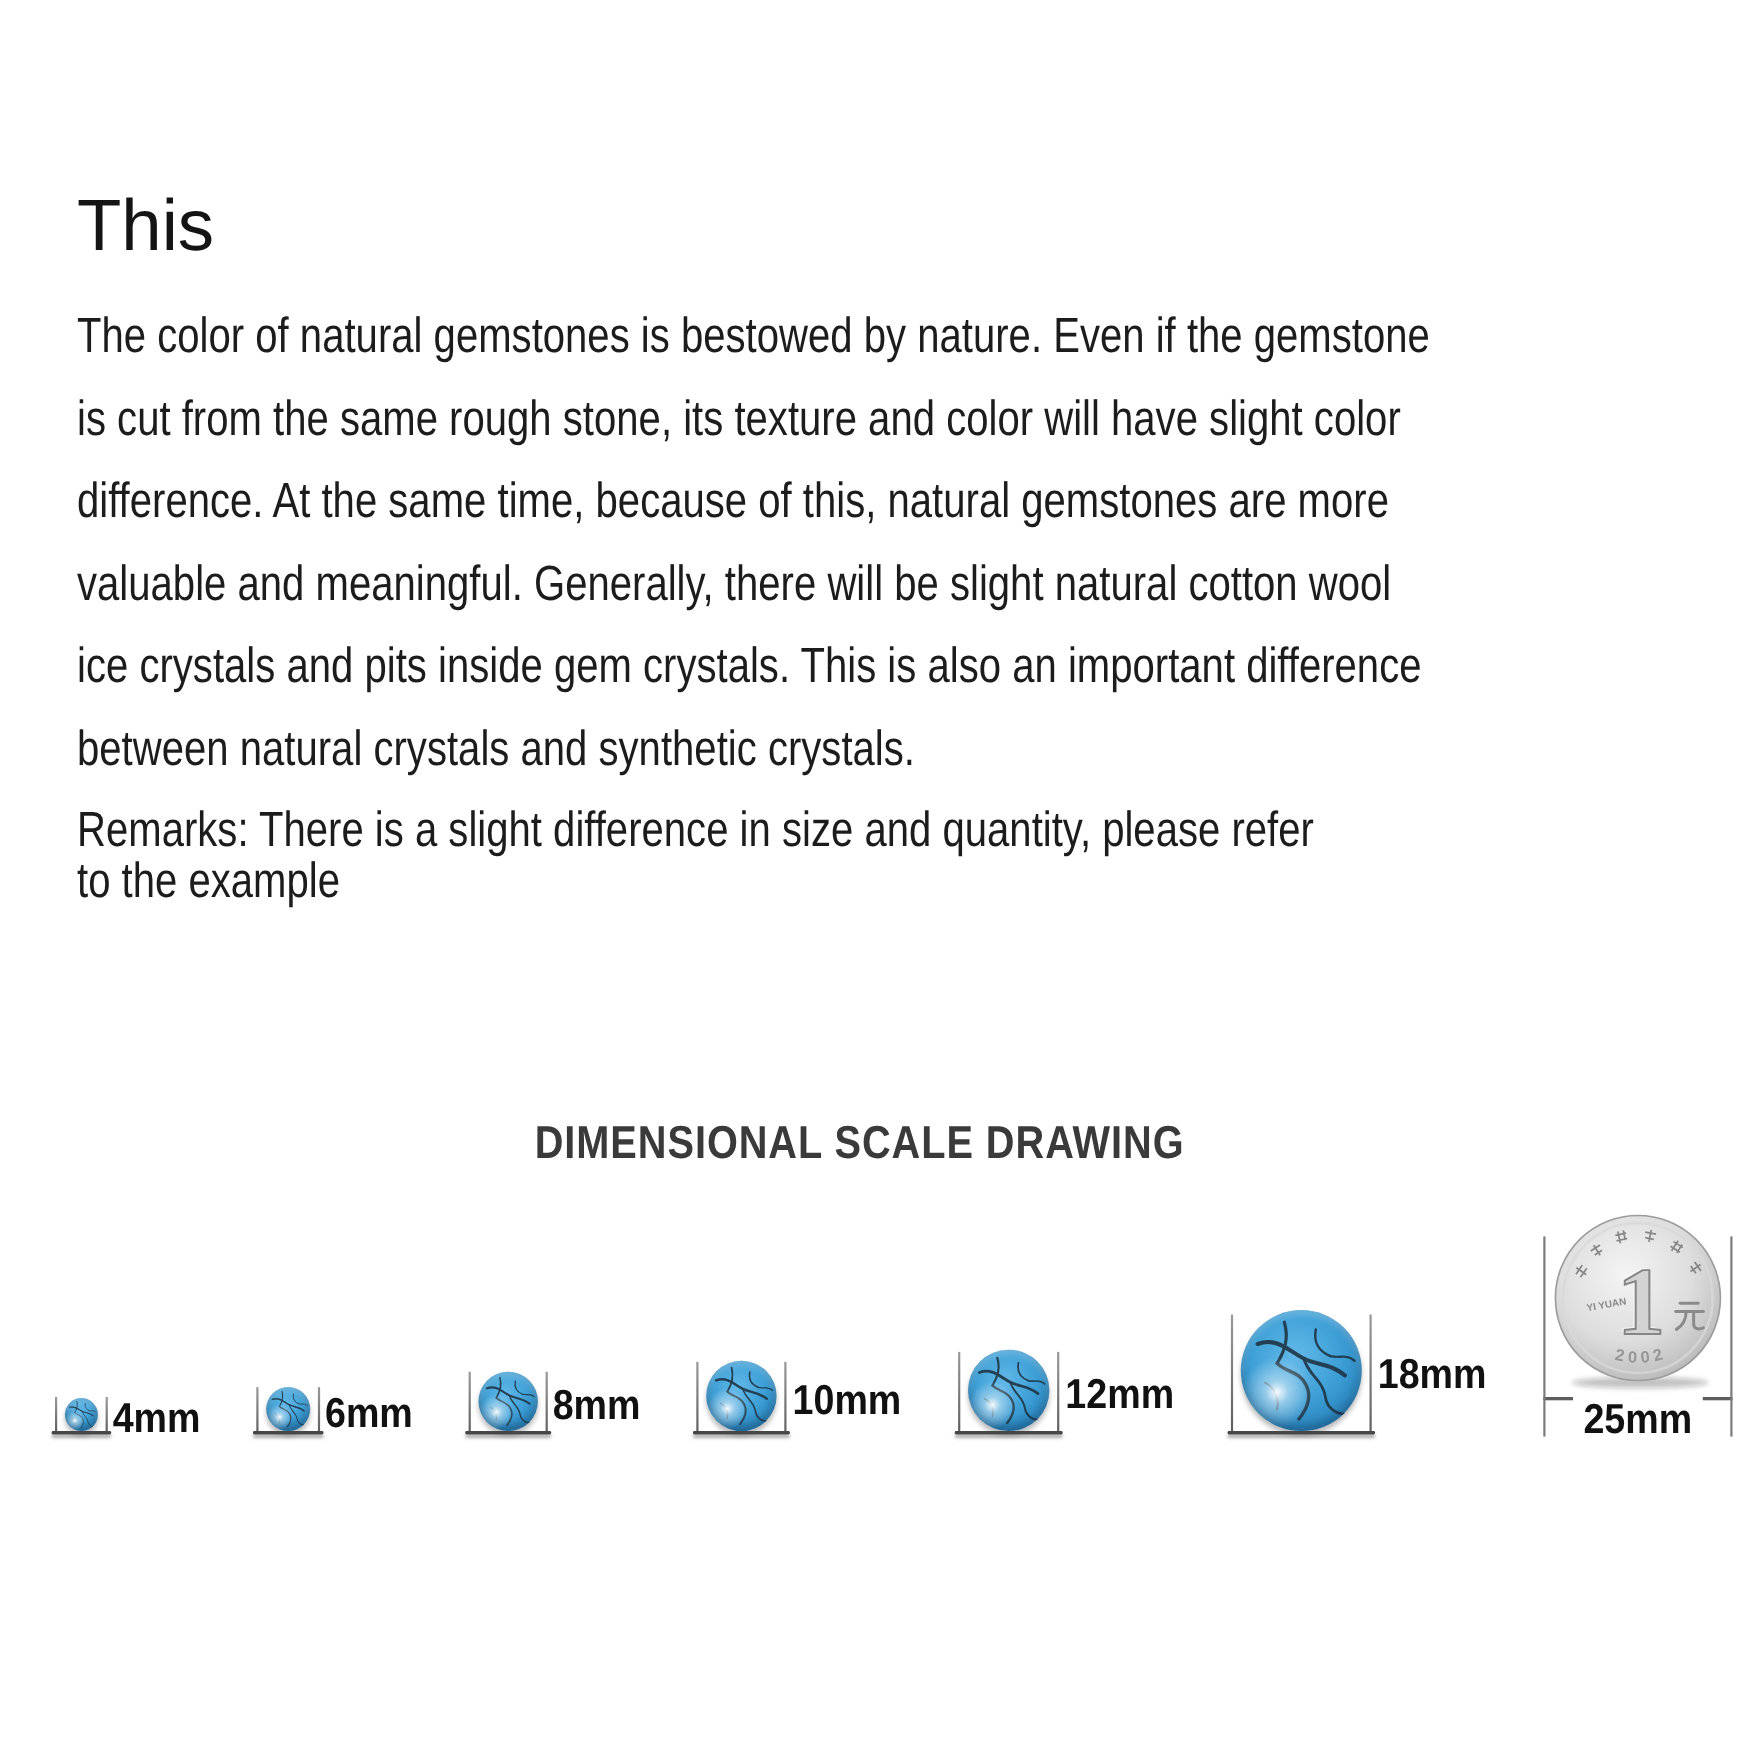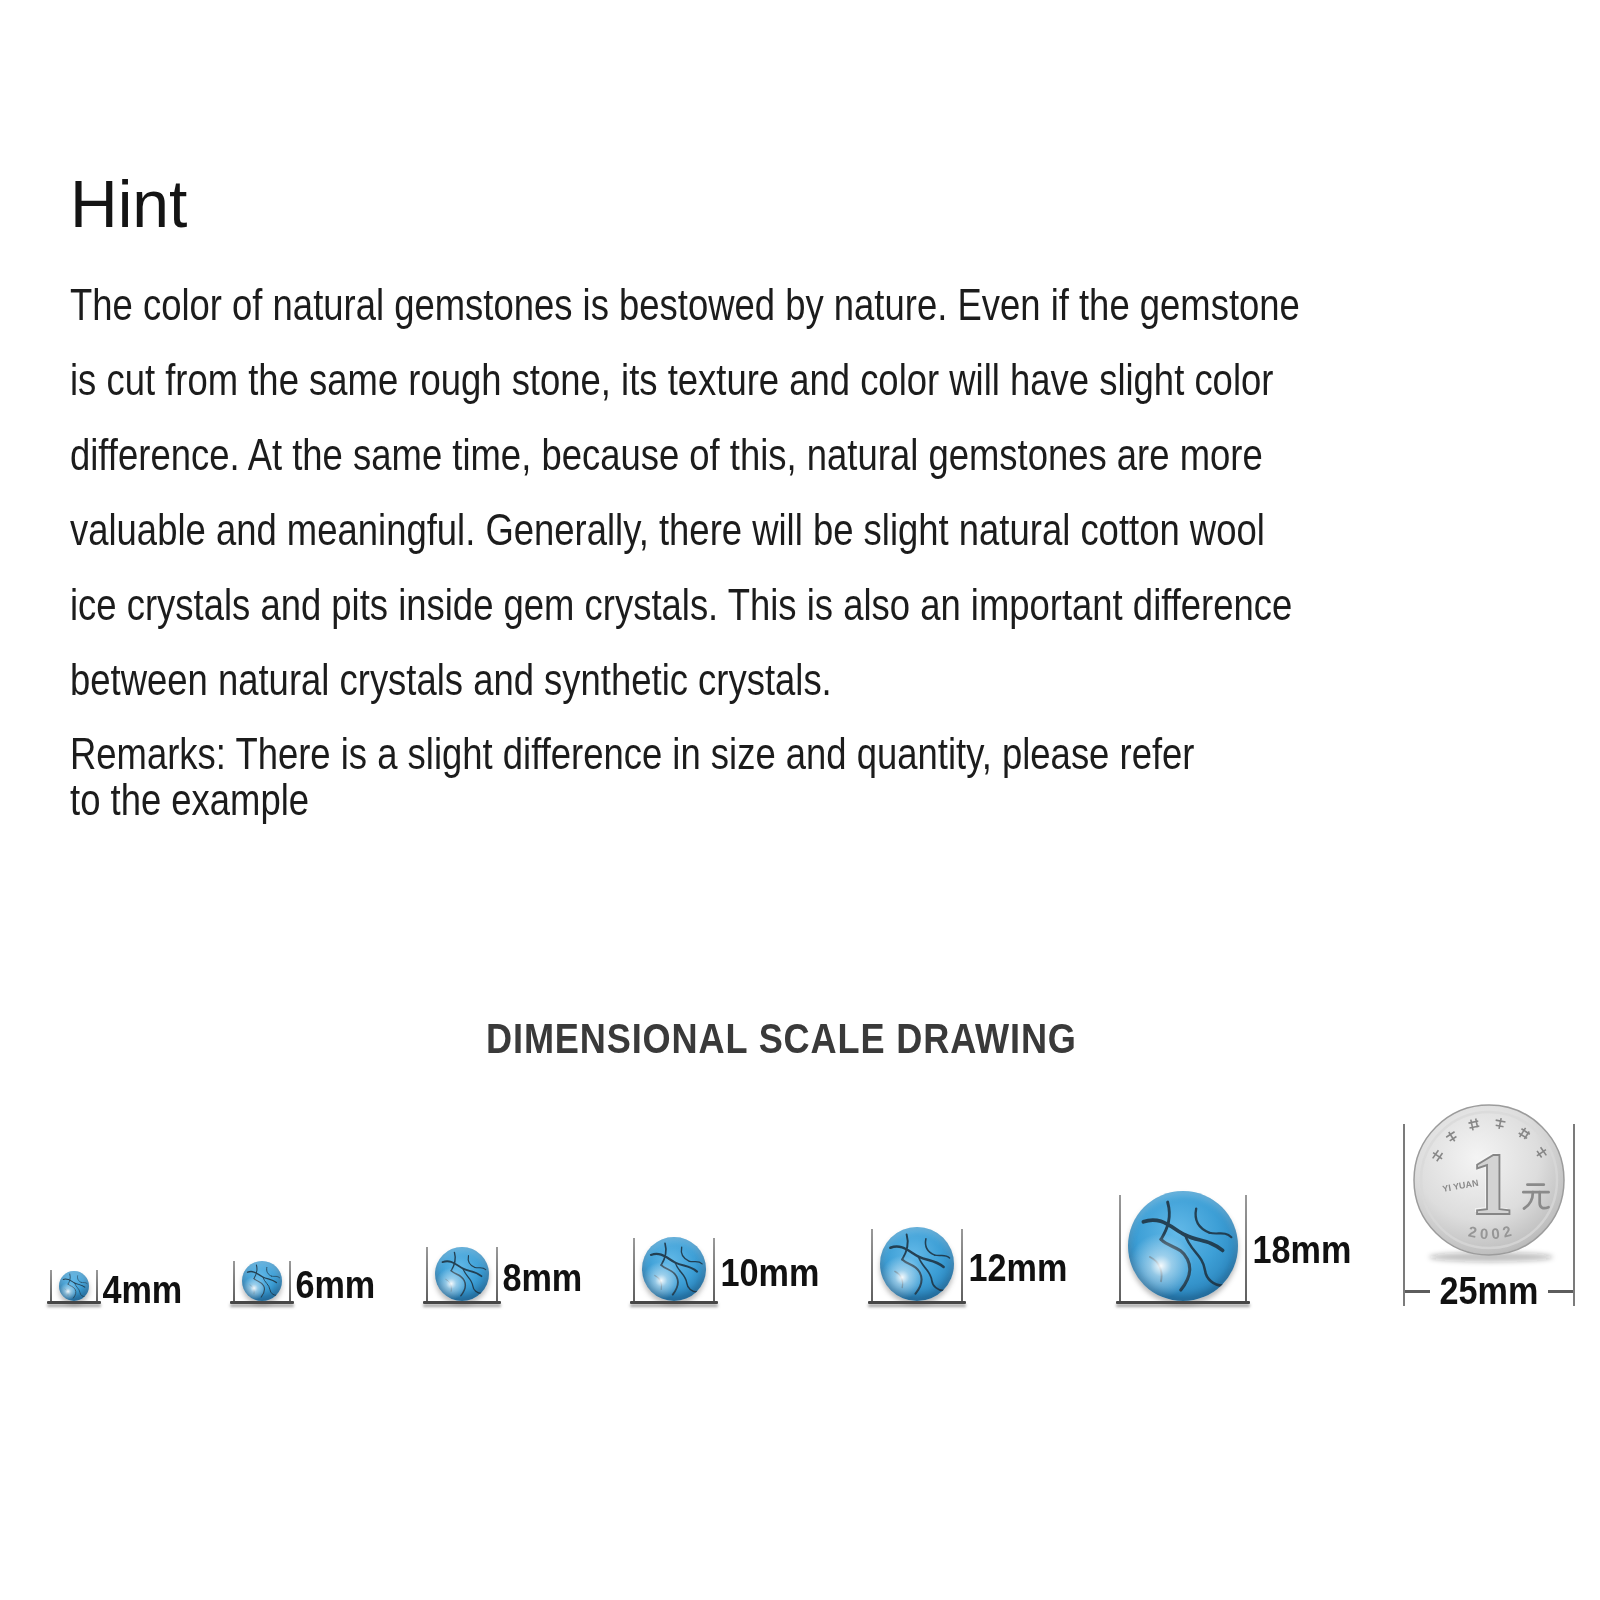--- a/index.html
+++ b/index.html
@@ -91,32 +91,32 @@
   
   .coin-column{position:relative;width:172px;display:flex;flex-direction:column;align-items:center;justify-content:flex-end;}
   .coin-measure-line{
     position:absolute;width:2px;top:24px;bottom:6px;
     background:#7b7b7b;
   }
   .coin-measure-line.left{left:0;}
   .coin-measure-line.right{right:0;}
   .coin-face-wrap{position:relative;width:166px;height:168px;margin-bottom:2px;}
   .coin-label-row{
-    display:flex;align-items:center;width:100%;line-height:42px;
+    display:flex;align-items:flex-start;width:100%;line-height:42px;
   }
   .coin-tick{flex:1;height:3px;background:#5d5d5d;}
   .coin-label-row .size-label{margin:0 4px;}
 </style>
 </head>
 <body>
 
 <div id="page">
 
   <div class="hint">
-    <h1 class="hint-heading">Hint</h1>
+    <h1 class="hint-heading">This</h1>
     <div class="hint-body">
       <div>The color of natural gemstones is bestowed by nature. Even if the gemstone</div>
       <div>is cut from the same rough stone, its texture and color will have slight color</div>
       <div>difference. At the same time, because of this, natural gemstones are more</div>
       <div>valuable and meaningful. Generally, there will be slight natural cotton wool</div>
       <div>ice crystals and pits inside gem crystals. This is also an important difference</div>
       <div>between natural crystals and synthetic crystals.</div>
     </div>
     <div class="hint-remarks">
       <div>Remarks: There is a slight difference in size and quantity, please refer</div>

